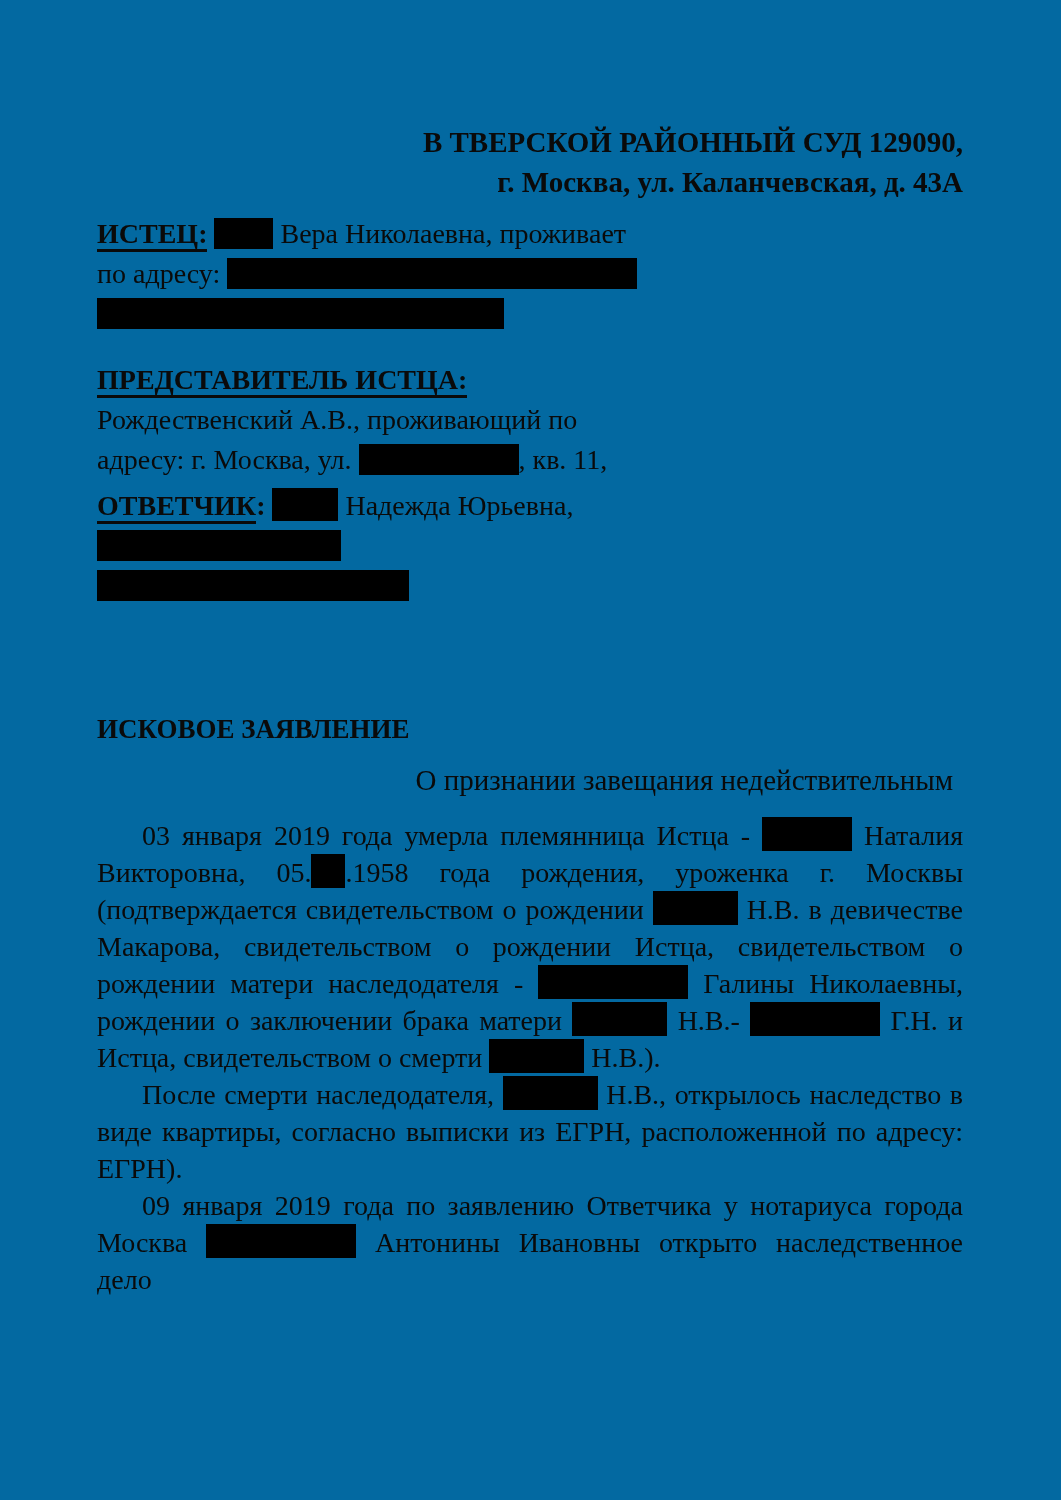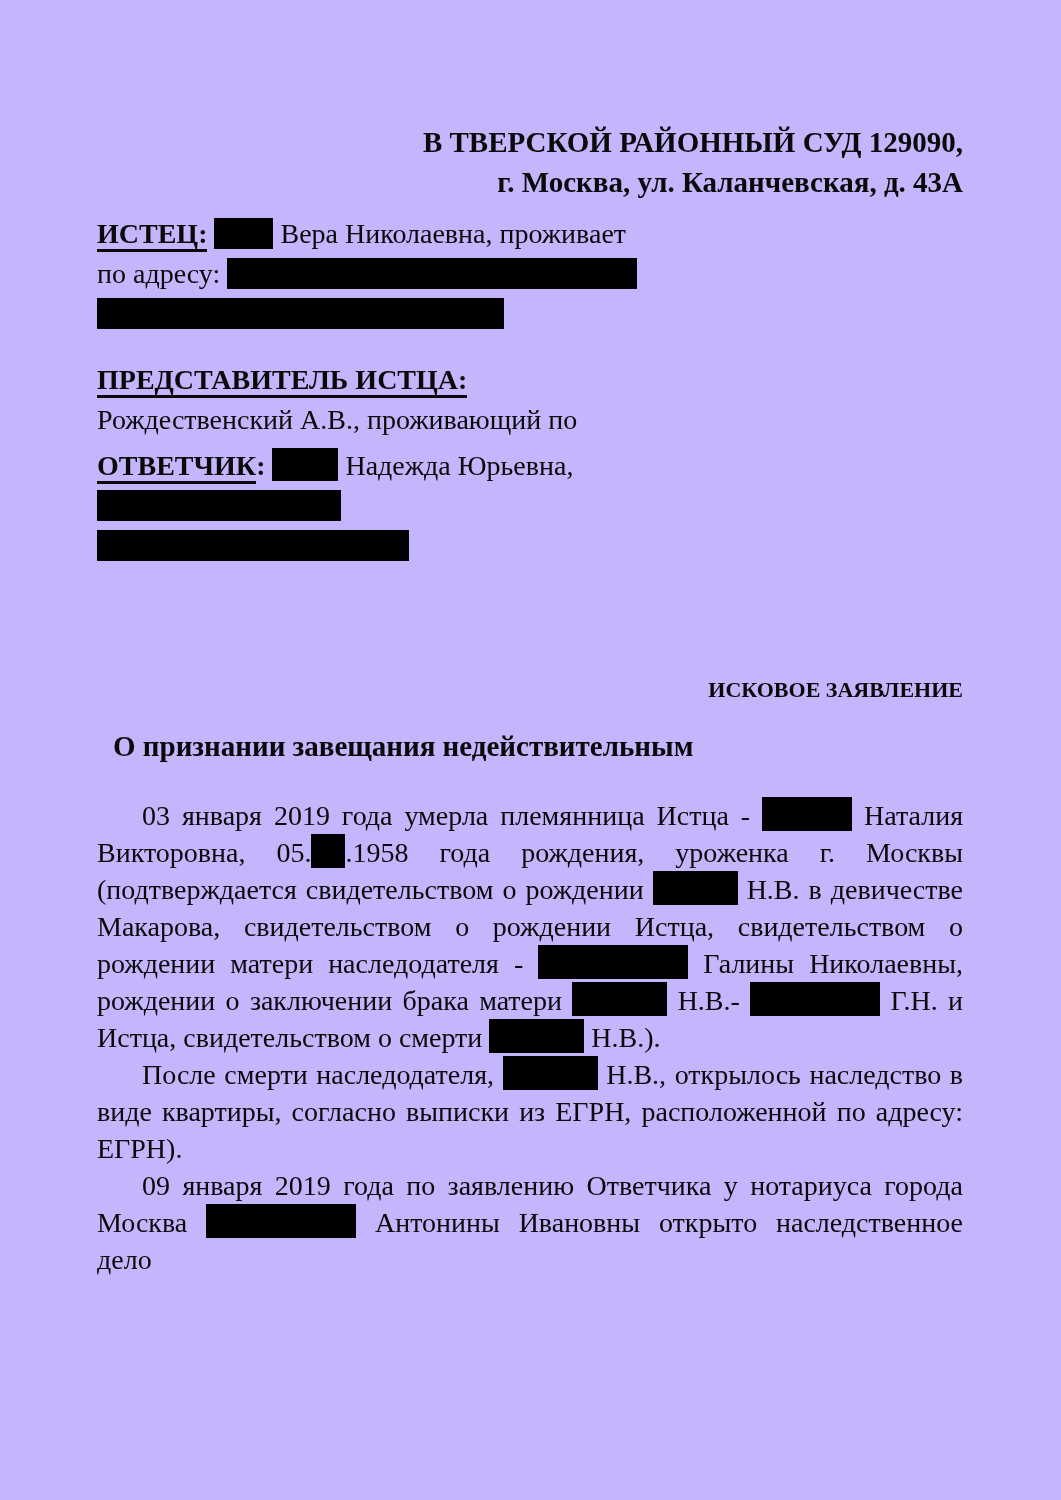--- a/index.html
+++ b/index.html
@@ -1,42 +1,42 @@
 <!DOCTYPE html>
 <html><head>
 <meta charset="utf-8">
 <style>
   html,body{margin:0;padding:0;background:#ffffff;}
   .page{
     position:relative;
     width:1061px;height:1500px;
-    background:#c4b5fd;
+    background:#0369a1;
     color:#0a0a0a;
     font-family:"Liberation Serif", serif;
     font-size:28px;
     box-sizing:border-box;
     padding:0 98px 0 97px;
     overflow:hidden;
   }
   
   .court{padding-top:122px;text-align:right;font-weight:bold;font-size:29px;line-height:40px;}
   
   .party{line-height:40px;}
   .pline{text-align:left;}
   .party-plaintiff{margin-top:12px;}
   .party-representative{margin-top:26px;}
   .party-defendant{margin-top:6px;}
   
   .bu{font-weight:bold;border-bottom:3px solid currentColor;}
   .b{font-weight:bold;}
   
-  .doc-title{margin:103px 0 0 0;font-size:22px;line-height:41px;text-align:right;font-weight:bold;}
-  .doc-subtitle{margin:16px;font-size:29px;line-height:41px;text-align:left;font-weight:bold;}
+  .doc-title{margin:103px 0 0 0;font-size:27px;line-height:41px;text-align:left;font-weight:bold;}
+  .doc-subtitle{margin:10px;font-size:29px;line-height:41px;text-align:right;font-weight:normal;}
   
-  .body-text{margin-top:30px;line-height:37px;}
+  .body-text{margin-top:16px;line-height:37px;}
   .bline{text-align:justify;text-align-last:justify;}
   .bline.last{text-align-last:left;}
   .bline.indent{text-indent:45px;}
   
   .redact{display:inline-block;background:#000000;vertical-align:-6px;}
 </style>
 </head>
 <body>
 
 <div class="page">
@@ -48,20 +48,21 @@
 
   <section class="party party-plaintiff">
       <div class="pline"><span class="bu">ИСТЕЦ:</span><span> </span><span class="redact" style="width: 59px; height: 31px;"></span><span> Вера Николаевна, проживает</span></div>
       <div class="pline"><span>по адресу: </span><span class="redact" style="width: 410px; height: 31px;"></span></div>
       <div class="pline"><span class="redact" style="width: 407px; height: 31px;"></span></div>
     </section>
 
   <section class="party party-representative">
       <div class="pline"><span class="bu">ПРЕДСТАВИТЕЛЬ ИСТЦА:</span></div>
       <div class="pline"><span>Рождественский А.В., проживающий по</span></div>
+      <div class="pline"><span>адресу: г. Москва, ул. </span><span class="redact" style="width: 160px; height: 31px;"></span><span>, кв. 11,</span></div>
     </section>
 
   <section class="party party-defendant">
       <div class="pline"><span class="bu">ОТВЕТЧИК</span><span class="b">:</span><span> </span><span class="redact" style="width: 66px; height: 33px;"></span><span> Надежда Юрьевна,</span></div>
       <div class="pline"><span class="redact" style="width: 244px; height: 31px;"></span></div>
       <div class="pline"><span class="redact" style="width: 312px; height: 31px;"></span></div>
     </section>
 
   <h1 class="doc-title">ИСКОВОЕ ЗАЯВЛЕНИЕ</h1>
   <h2 class="doc-subtitle">О признании завещания недействительным</h2>

